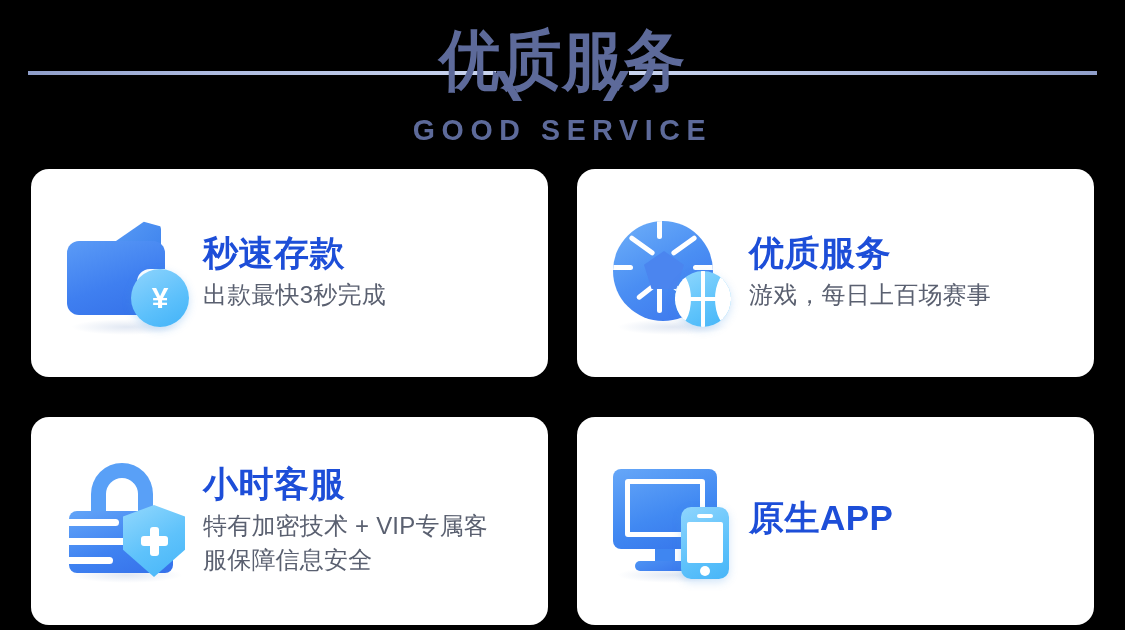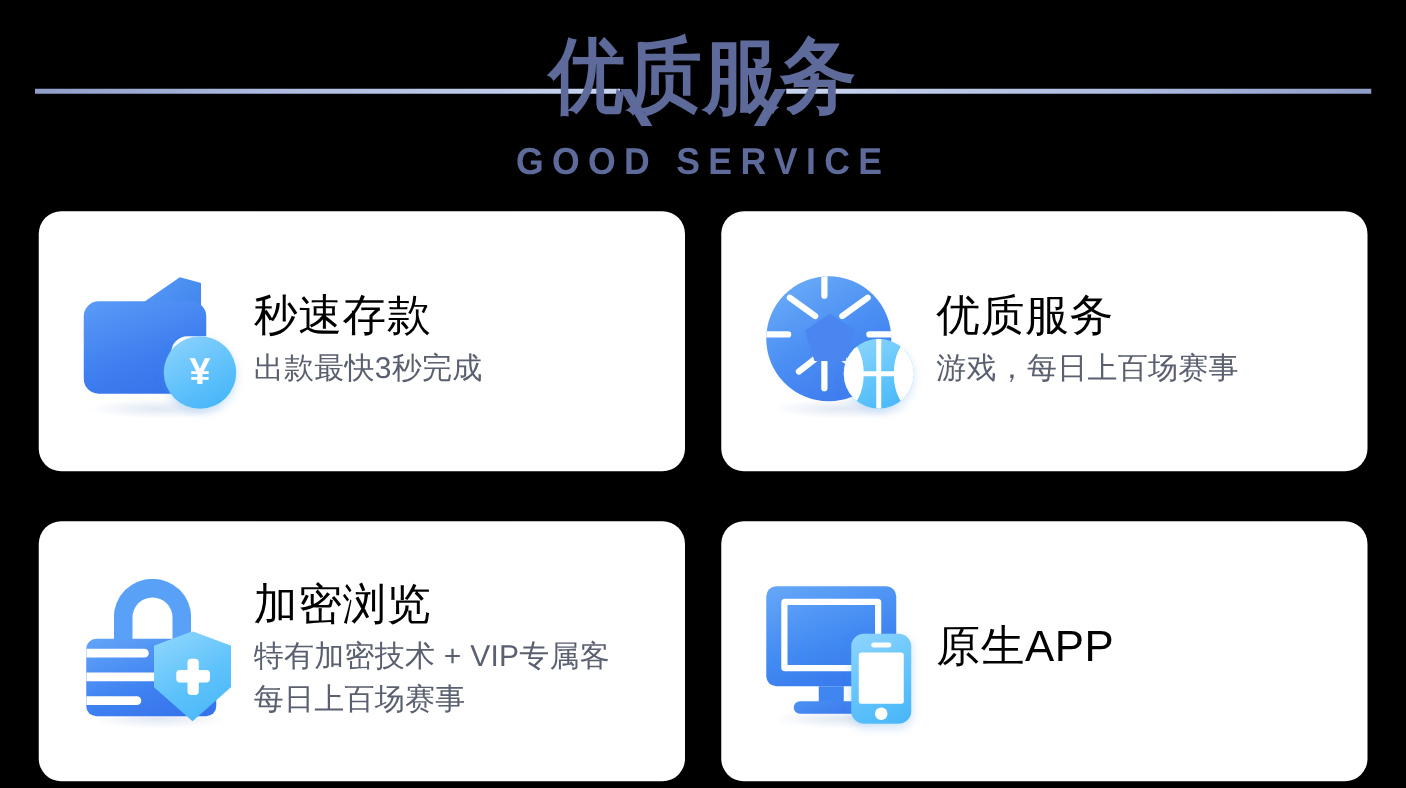--- a/index.html
+++ b/index.html
@@ -63,21 +63,21 @@
     overflow:hidden;
   }
   .icon-wrap {
     position:relative;
     width:132px; height:132px;
     flex:0 0 132px;
     margin-right:10px;
   }
   .card-text { flex:1 1 auto; min-width:0; }
   .card-title {
-    font-size:35px; font-weight:normal; color:#000000;
+    font-size:35px; font-weight:bold; color:#1d4ed8;
     line-height:1.1; letter-spacing:0.5px;
     margin-bottom:6px; white-space:nowrap;
   }
   .card-desc {
     font-size:24px; color:#5a6070; line-height:1.42;
     letter-spacing:0.2px;
   }
 
   
   .shadow-blob {
@@ -297,24 +297,24 @@
           <span class="l-slot" style="top:8px;width:50px;"></span>
           <span class="l-slot" style="top:27px;width:62px;"></span>
           <span class="l-slot" style="top:46px;width:44px;"></span>
         </div>
         <div class="sh-shield">
           <span class="sh-cross-v"></span>
           <span class="sh-cross-h"></span>
         </div>
       </div>
       <div class="card-text">
-        <div class="card-title">加密浏览</div>
+        <div class="card-title">小时客服</div>
         <div class="card-desc">
           <div>特有加密技术 + VIP专属客</div>
-          <div>每日上百场赛事</div>
+          <div>服保障信息安全</div>
         </div>
       </div>
     </div>
 
     <div class="card">
       <div class="icon-wrap">
         <div class="shadow-blob"></div>
         <div class="m-screen">
           <div class="m-inner"></div>
         </div>

